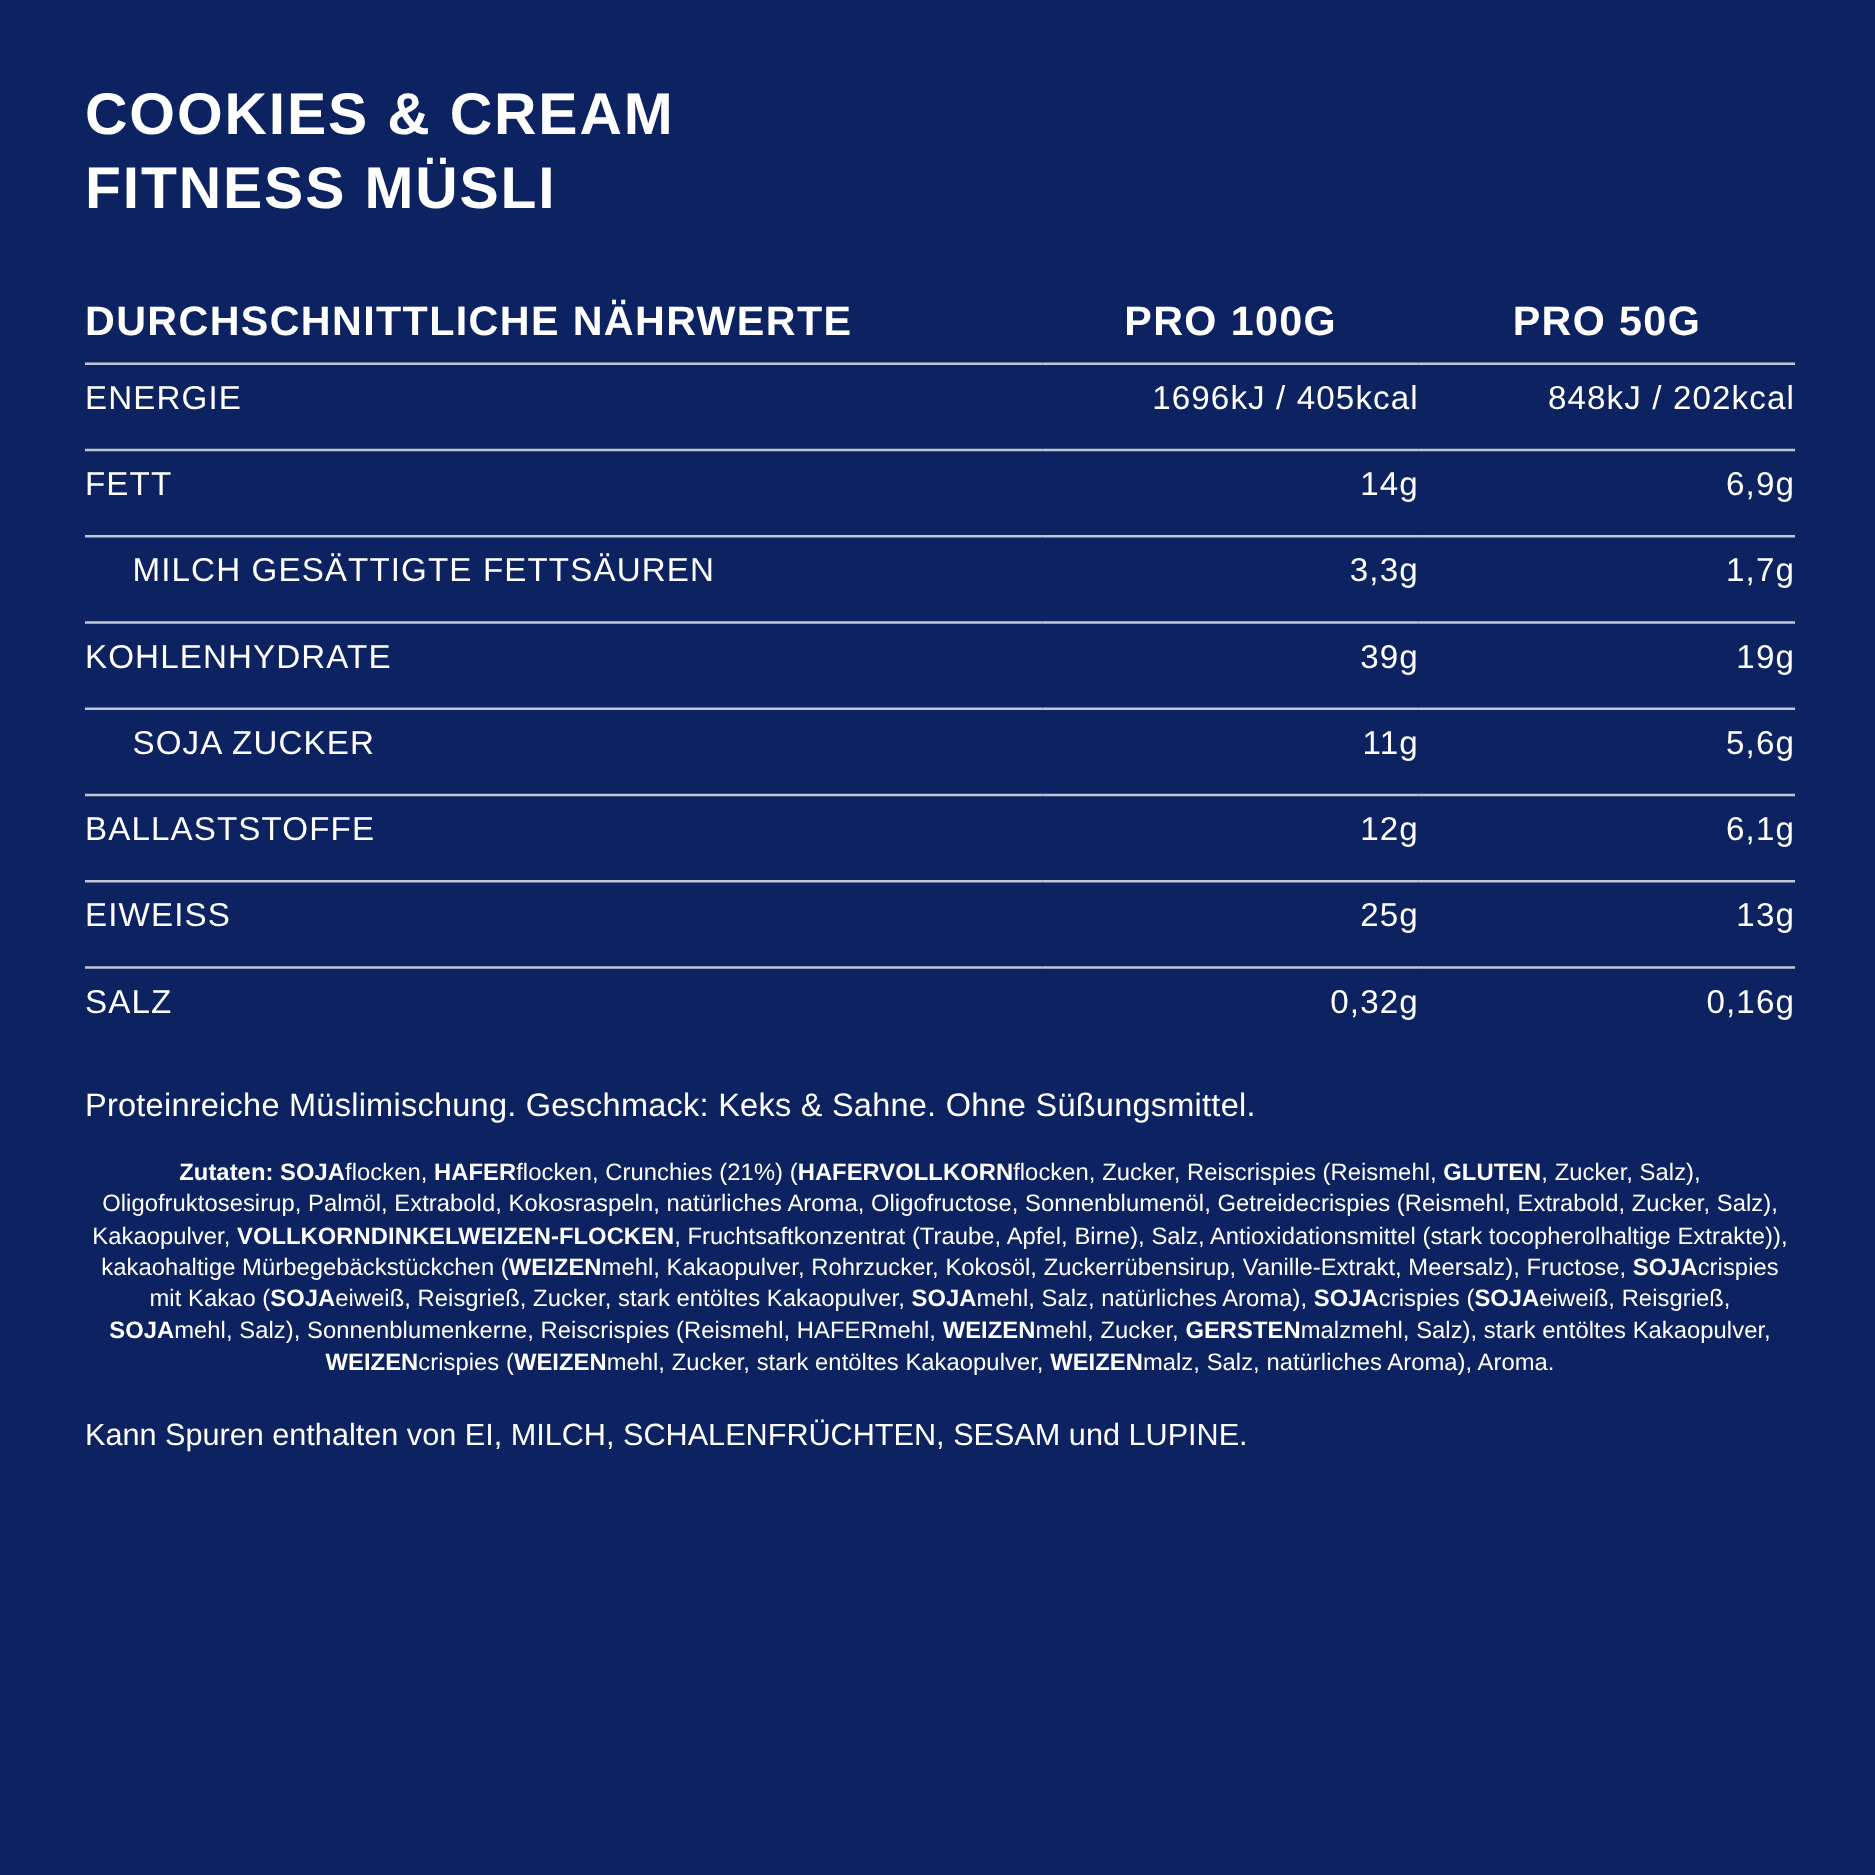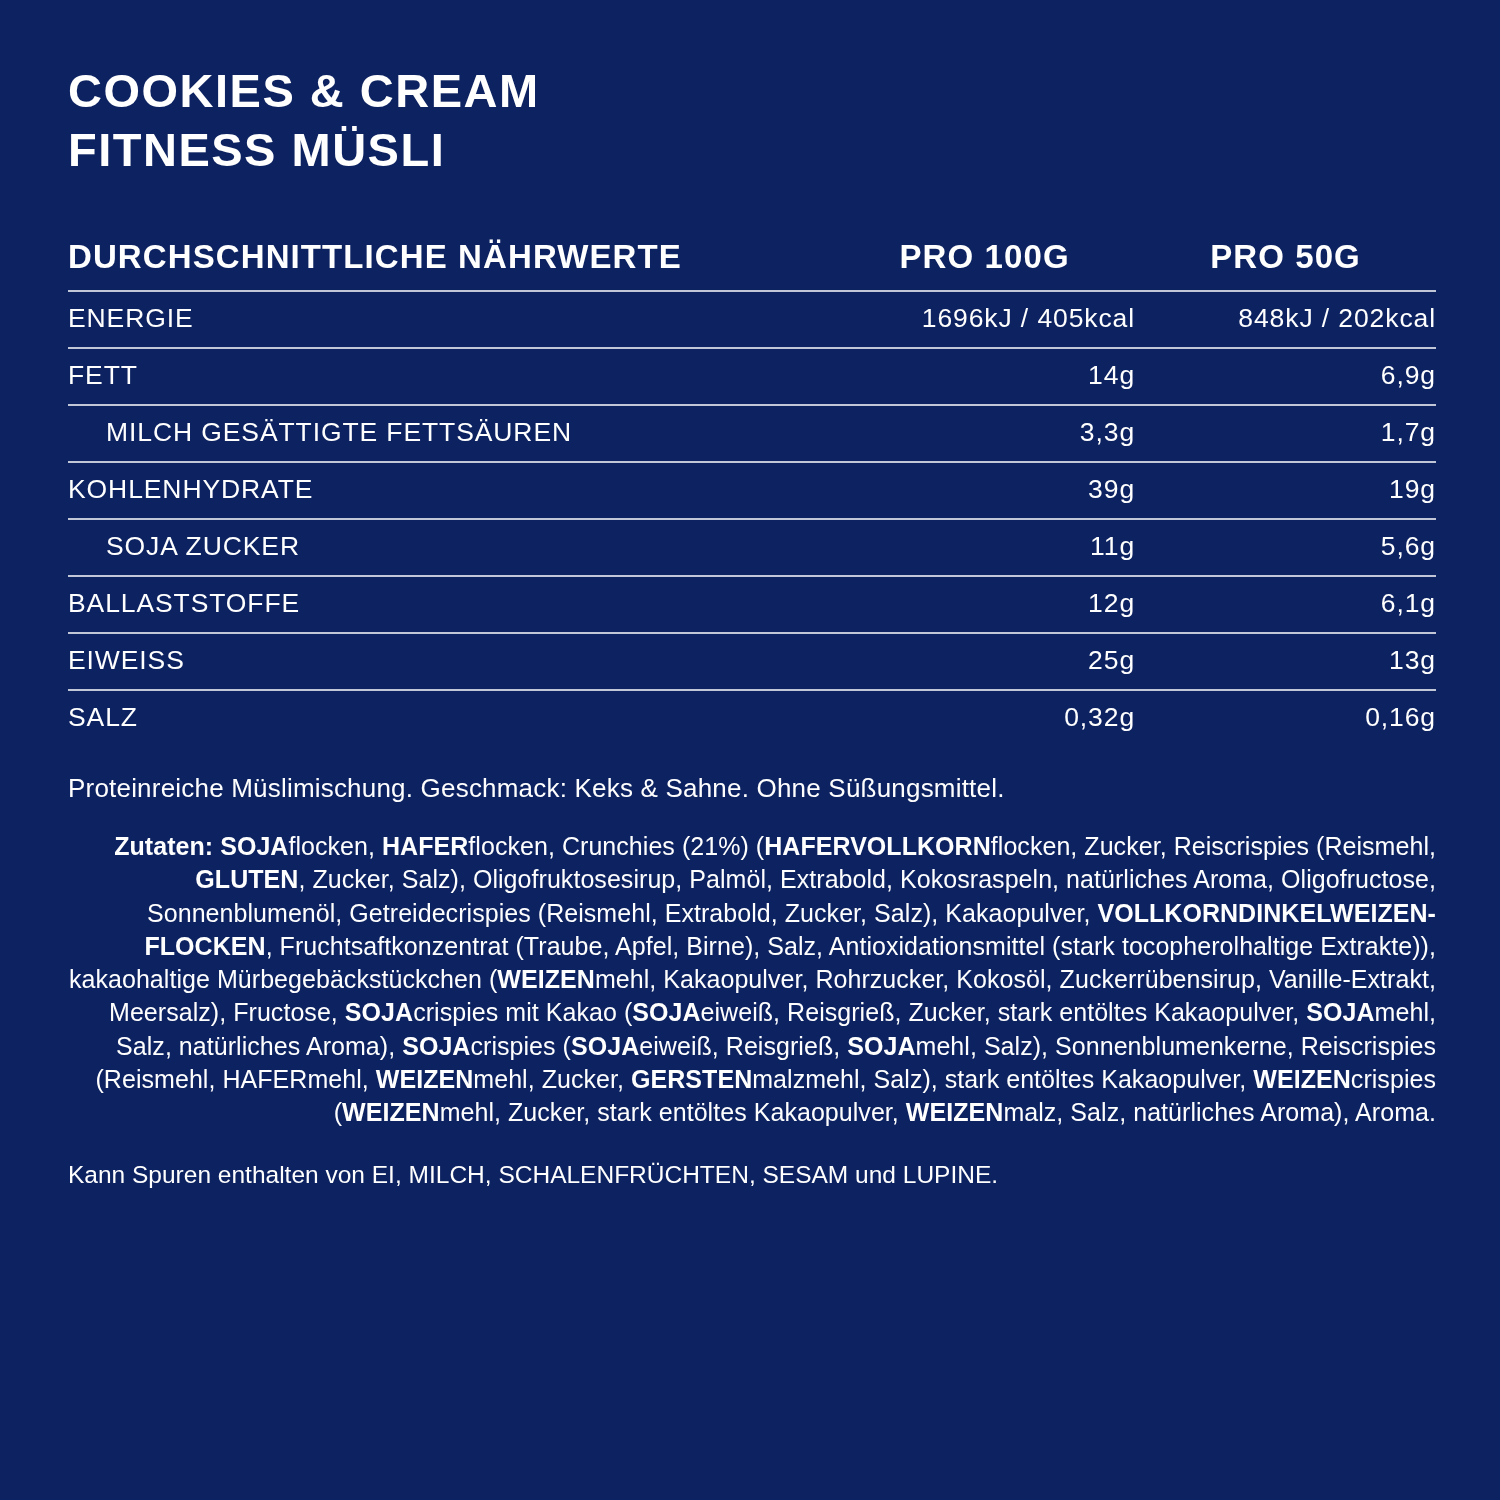--- a/index.html
+++ b/index.html
@@ -51,43 +51,43 @@
     padding-bottom: 14px;
     font-size: 33px;
     letter-spacing: 1.1px;
   }
   table.nutri thead th.label { text-align: left; }
   table.nutri thead th.val   { }
 
   table.nutri tbody td {
     border-top: 2px solid rgba(255,255,255,0.75);
     padding-top: 11px;
-    padding-bottom: 13px;
+    padding-bottom: 25px;
     font-weight: normal;
   }
   table.nutri tbody td.label { text-align: left; }
   table.nutri tbody td.val   { text-align: right; }
   tbody tr.indent td.label { padding-left: 38px; }
 
   col.c1 { width: 56%; }
   col.c2 { width: 22%; }
   col.c3 { width: 22%; }
 
   .claim {
     margin-top: 26px;
     font-size: 26px;
     font-weight: normal;
     letter-spacing: 0.2px;
     line-height: 1.25;
   }
   .ingredients {
     margin-top: 15px;
-    font-size: 25px;
+    font-size: 19px;
     line-height: 1.33;
-    text-align: right;
+    text-align: center;
     letter-spacing: 0.05px;
   }
   .ingredients b { font-weight: bold; }
   .traces {
     margin-top: 30px;
     font-size: 24.5px;
     line-height: 1.33;
   }
   .traces b { font-weight: normal; }
 </style>

